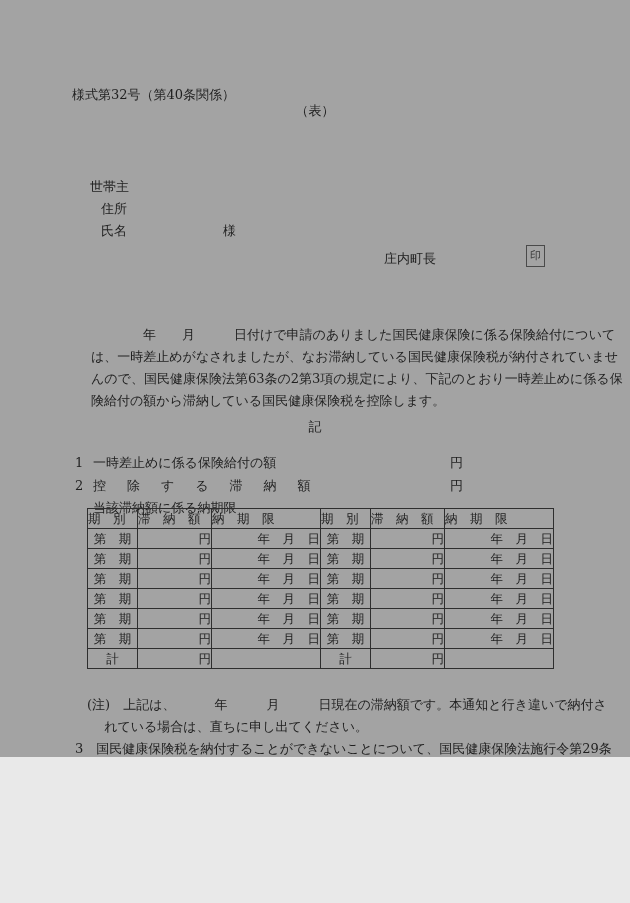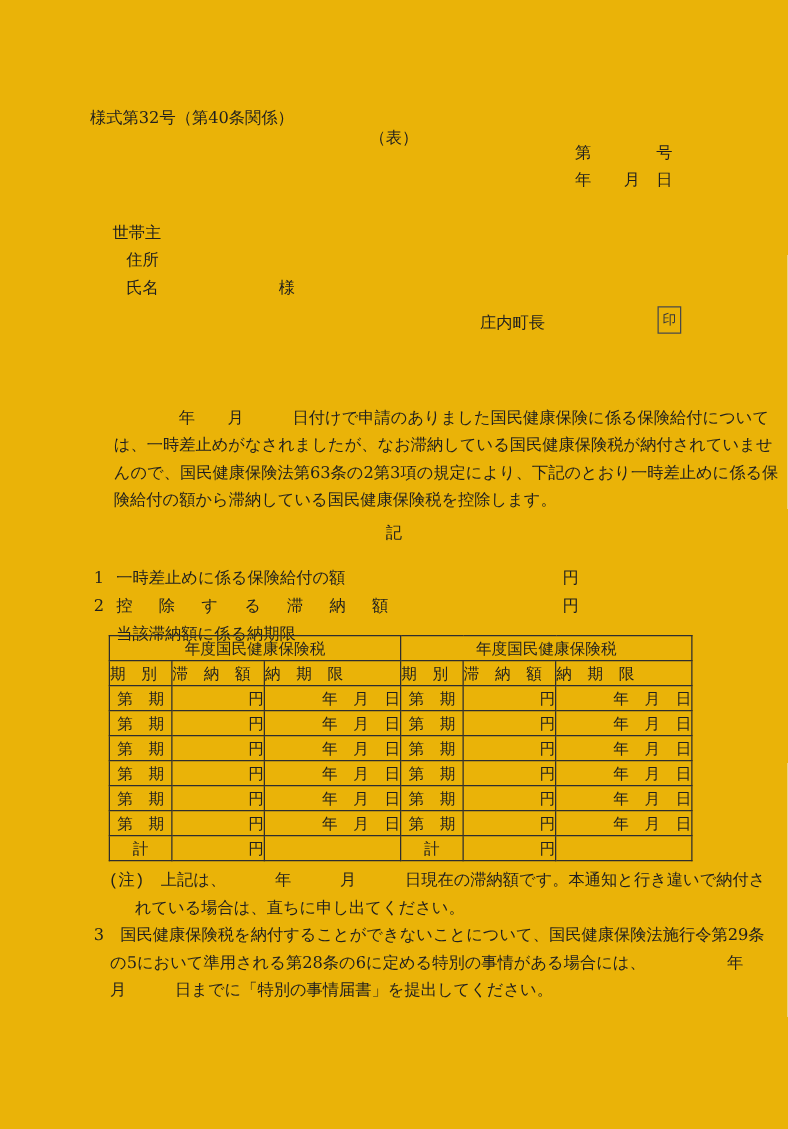--- a/index.html
+++ b/index.html
@@ -1,20 +1,20 @@
 <!DOCTYPE html>
 <html><head>
 <meta charset="utf-8">
 <style>
   html,body{margin:0;padding:0;background:#e9e9e9;}
   .page{
     position:relative;
-    width:630px;height:903px;
+    width:630px;height:757px;
     margin:0 auto;
-    background:#eab308;
+    background:#a3a3a3;
     font-family:"DejaVu Serif","Liberation Serif",serif;
     color:#1f1f1f;
     font-size:13px;
     line-height:22px;
     overflow:hidden;
   }
   .abs{position:absolute;white-space:pre;}
   .center{position:absolute;left:0;width:630px;text-align:center;white-space:pre;}
 
   .form-no{left:72px;top:84px;}
@@ -60,33 +60,31 @@
     overflow:hidden;
     white-space:pre;
   }
   th.ghdr{text-align:center;padding-left:36px;}
   th.chdr{text-align:left;margin-top:44px;}
   td.period{text-align:center;}
   td.amount{text-align:right;padding-right:6px;}
   td.due{text-align:right;padding-right:10px;}
   td.total-label{text-align:center;}
 
-  .note-text{left:87px;top:694px;font-family:Liberation Mono, monospace;}
+  .note-text{left:87px;top:694px;}
   .item3-text{left:75px;top:738px;}
 </style>
 </head>
 <body>
 
 <div class="page">
 
   <div class="abs form-no">様式第32号（第40条関係）</div>
   <div class="center side-label">（表）</div>
 
-  <div class="abs docnum"><span>第　　　　号</span>
-<span>年　　月　日</span></div>
 
   <div class="abs householder">世帯主</div>
   <div class="abs addr">住所</div>
   <div class="abs name">氏名</div>
   <div class="abs honorific">様</div>
 
   <div class="abs mayor">庄内町長</div>
   <div class="seal">印</div>
 
 
@@ -109,24 +107,20 @@
   <table class="arrears">
     <colgroup>
       <col style="width:50px">
         <col style="width:74px">
         <col style="width:109px">
       <col style="width:50px">
         <col style="width:74px">
         <col style="width:109px">
     </colgroup>
     <tbody>
-        <tr>
-      <th class="ghdr" colspan="3">年度国民健康保険税</th>
-      <th class="ghdr" colspan="3">年度国民健康保険税</th>
-    </tr>
     <tr>
       <th class="chdr">期　別</th>
       <th class="chdr">滞　納　額</th>
       <th class="chdr">納　期　限</th>
       <th class="chdr">期　別</th>
       <th class="chdr">滞　納　額</th>
       <th class="chdr">納　期　限</th>
     </tr>
     <tr>
       <td class="period">第　期</td>

